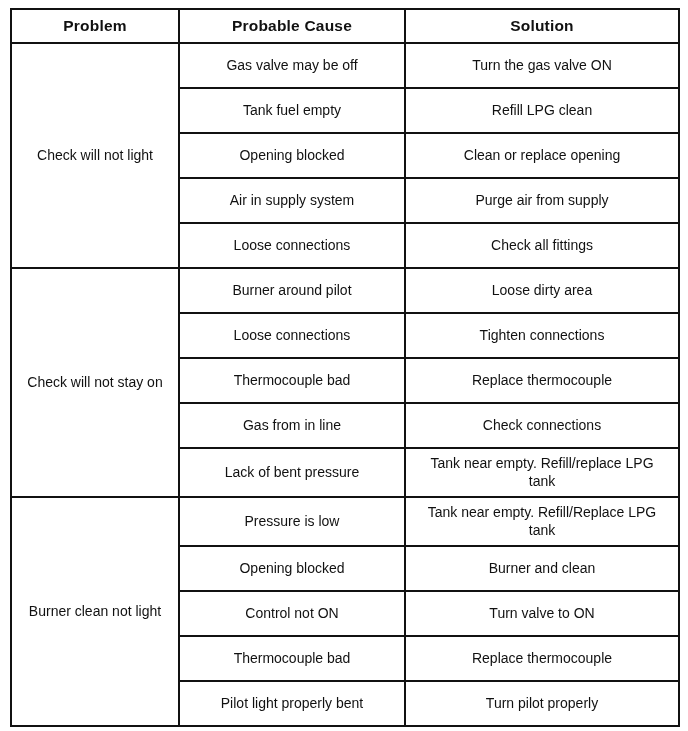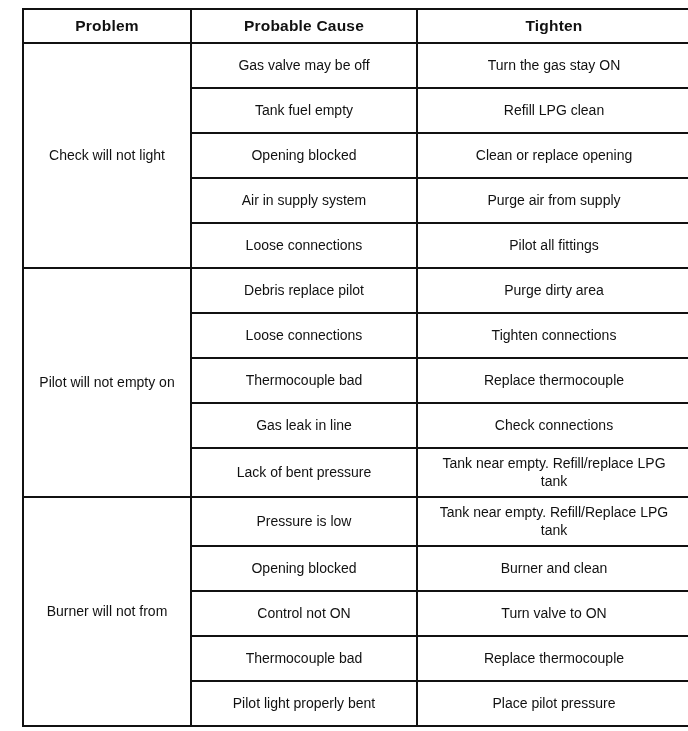--- a/index.html
+++ b/index.html
@@ -5,21 +5,21 @@
   html, body {
     margin: 0;
     padding: 0;
     background: #ffffff;
     font-family: "Liberation Sans", "DejaVu Sans", sans-serif;
   }
   .page {
     width: 688px;
     height: 731px;
     box-sizing: border-box;
-    padding: 8px 22px;
+    padding: 8px 10px;
     background: #ffffff;
   }
   table.trouble {
     border-collapse: collapse;
     width: 668px;
     table-layout: fixed;
   }
   table.trouble th,
   table.trouble td {
     border: 2px solid #111111;
@@ -55,85 +55,85 @@
   <table class="trouble">
     <colgroup>
       <col class="c-problem">
       <col class="c-cause">
       <col class="c-solution">
     </colgroup>
     <thead>
       <tr>
         <th>Problem</th>
         <th>Probable Cause</th>
-        <th>Tighten</th>
+        <th>Solution</th>
       </tr>
     </thead>
     <tbody>
 
       <tr>
         <td class="problem-cell" rowspan="5">Check will not light</td>
         <td>Gas valve may be off</td>
-        <td>Turn the gas stay ON</td>
+        <td>Turn the gas valve ON</td>
       </tr>
       <tr>
         <td>Tank fuel empty</td>
         <td>Refill LPG clean</td>
       </tr>
       <tr>
         <td>Opening blocked</td>
         <td>Clean or replace opening</td>
       </tr>
       <tr>
         <td>Air in supply system</td>
         <td>Purge air from supply</td>
       </tr>
       <tr>
         <td>Loose connections</td>
-        <td>Pilot all fittings</td>
+        <td>Check all fittings</td>
       </tr>
 
       <tr>
-        <td class="problem-cell" rowspan="5">Pilot will not empty on</td>
-        <td>Debris replace pilot</td>
-        <td>Purge dirty area</td>
+        <td class="problem-cell" rowspan="5">Check will not stay on</td>
+        <td>Burner around pilot</td>
+        <td>Loose dirty area</td>
       </tr>
       <tr>
         <td>Loose connections</td>
         <td>Tighten connections</td>
       </tr>
       <tr>
         <td>Thermocouple bad</td>
         <td>Replace thermocouple</td>
       </tr>
       <tr>
-        <td>Gas leak in line</td>
+        <td>Gas from in line</td>
         <td>Check connections</td>
       </tr>
       <tr>
         <td>Lack of bent pressure</td>
         <td>Tank near empty. Refill/replace LPG tank</td>
       </tr>
 
       <tr>
-        <td class="problem-cell" rowspan="5">Burner will not from</td>
+        <td class="problem-cell" rowspan="5">Burner clean not light</td>
         <td>Pressure is low</td>
         <td>Tank near empty. Refill/Replace LPG tank</td>
       </tr>
       <tr>
         <td>Opening blocked</td>
         <td>Burner and clean</td>
       </tr>
       <tr>
         <td>Control not ON</td>
         <td>Turn valve to ON</td>
       </tr>
       <tr>
         <td>Thermocouple bad</td>
         <td>Replace thermocouple</td>
       </tr>
       <tr>
         <td>Pilot light properly bent</td>
-        <td>Place pilot pressure</td>
+        <td>Turn pilot properly</td>
       </tr>
     </tbody>
   </table>
 </div>
 
 </body></html>

